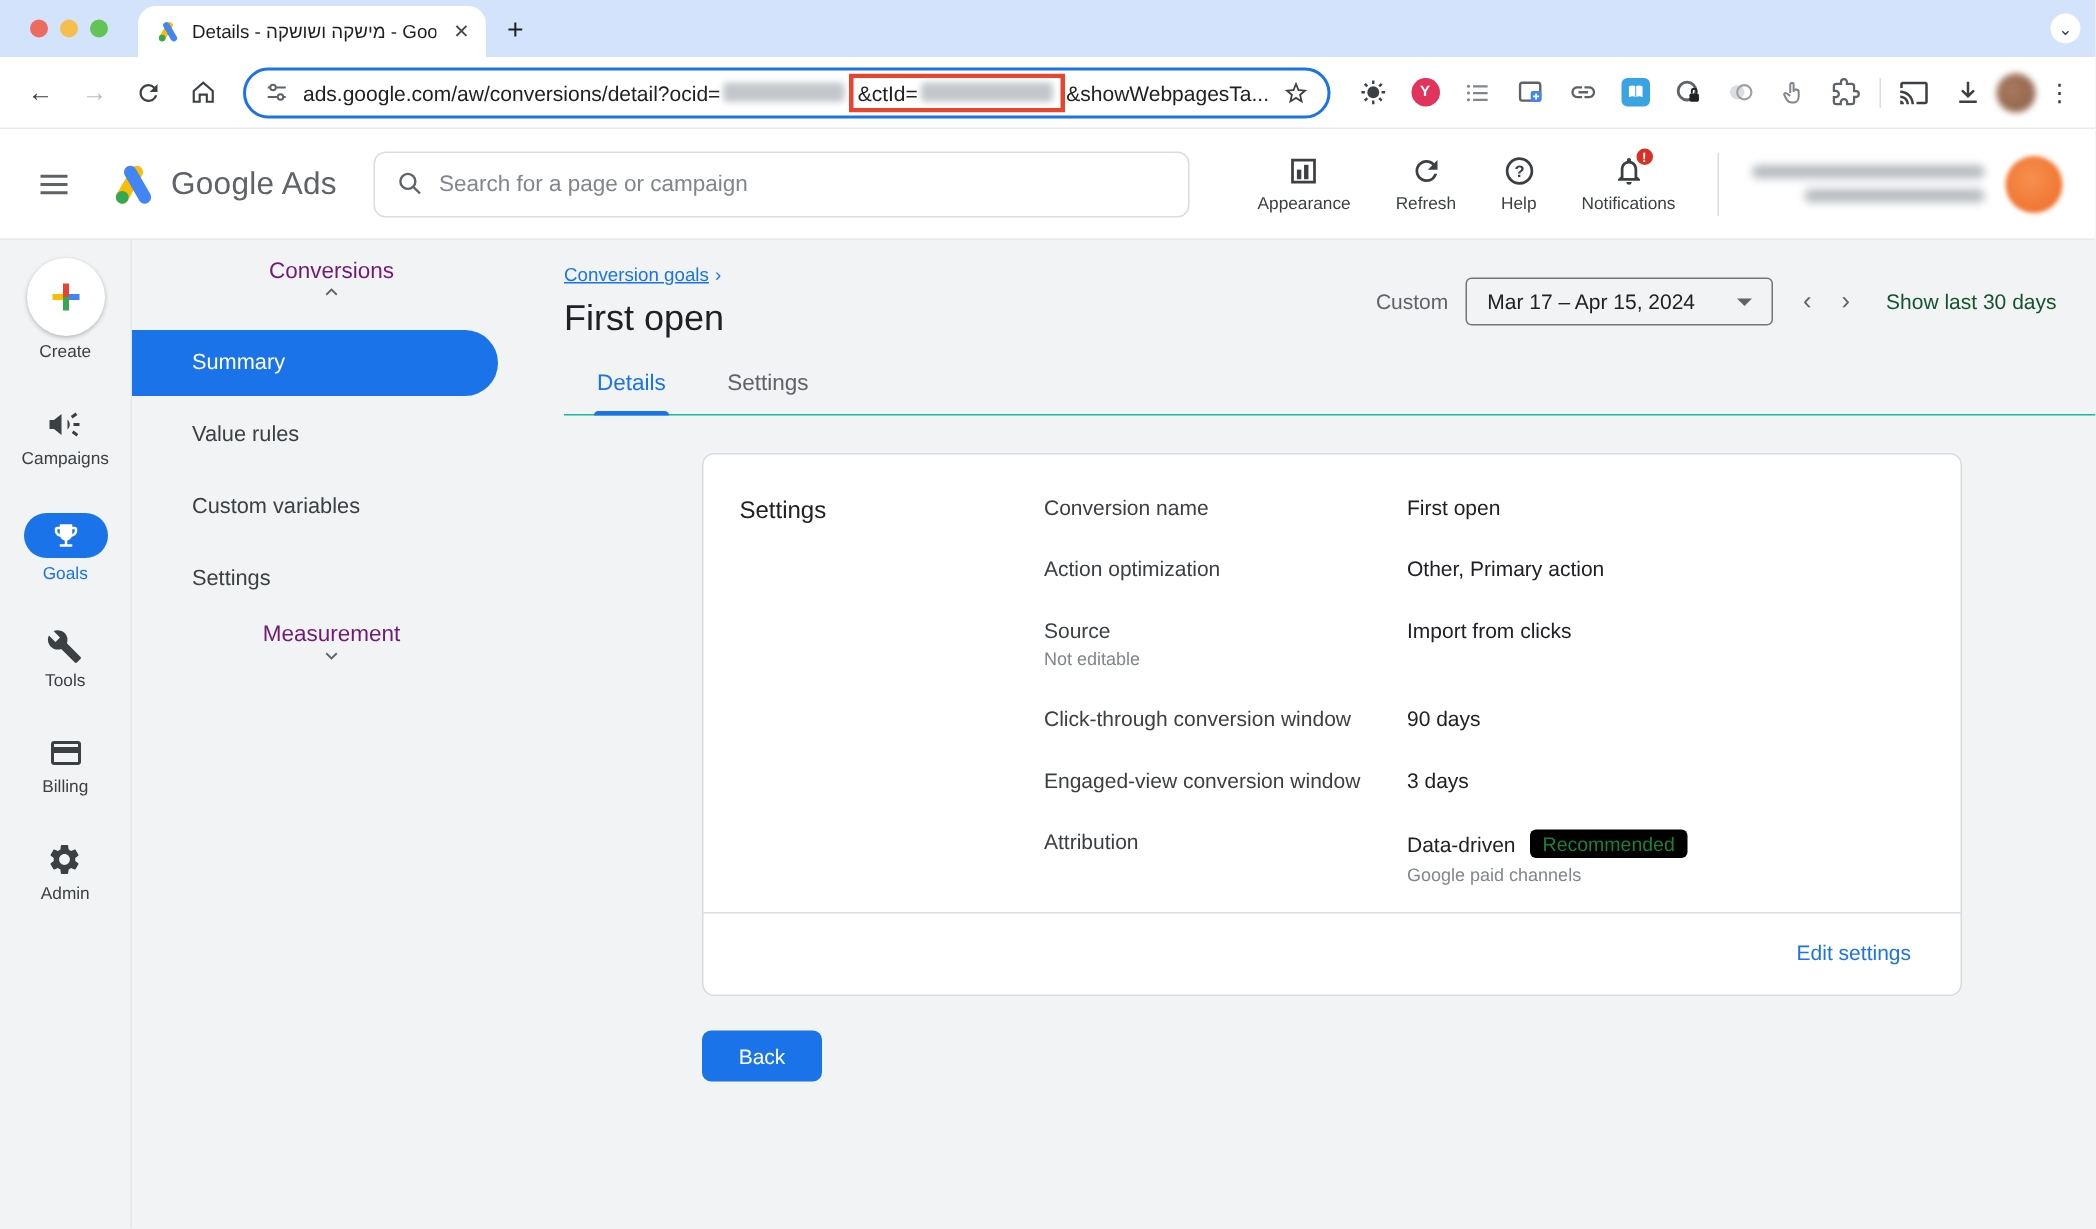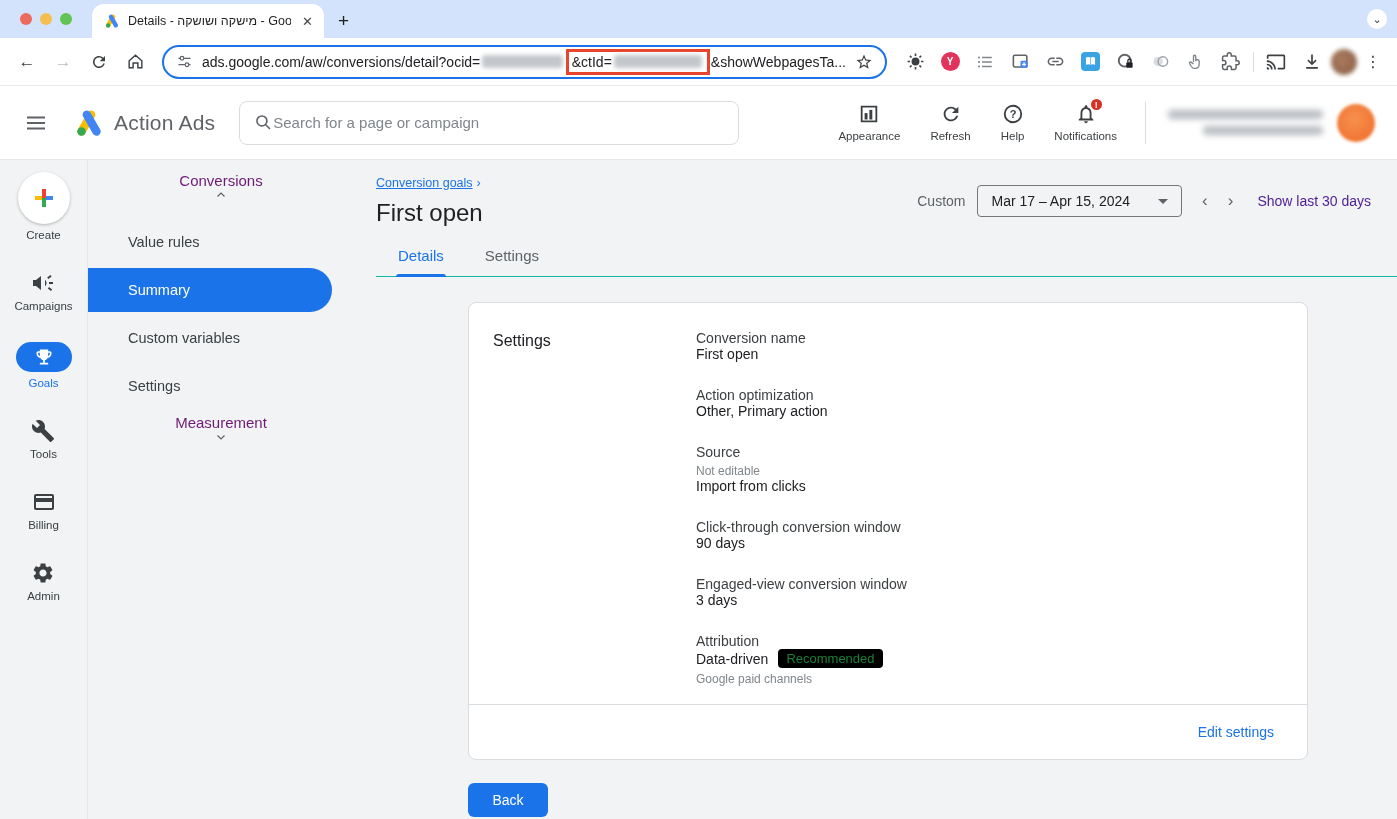--- a/index.html
+++ b/index.html
@@ -29,21 +29,21 @@
   .ext-ic { width:20px; height:20px; display:flex; align-items:center; justify-content:center; }
   .tool-sep { width:1px; height:20px; background:#dadce0; margin:0 3px; }
   .browser-avatar { width:26px; height:26px; border-radius:50%; background:radial-gradient(circle at 40% 40%, #a87a5e, #8a5f47); filter:blur(2px); }
   .kebab { font-size:16px; color:#3c4043; padding:0 6px; letter-spacing:0; }
 
   
   .app-header { height:74px; background:#fff; display:flex; align-items:center; padding:0 22px 0 24px; border-bottom:1px solid #e6e8ea; }
   .hamburger { margin-right:26px; }
   .brand { display:flex; align-items:center; gap:10px; }
   .brand-name { font-size:21px; color:#5f6368; letter-spacing:.2px; }
-  .searchbox { width:500px; height:44px; border:1px solid #dadce0; border-radius:8px; display:flex; align-items:center; padding:0 14px; margin-left:24px; background:#fff; }
+  .searchbox { width:544px; height:44px; border:1px solid #dadce0; border-radius:8px; display:flex; align-items:center; gap:10px; padding:0 14px; margin-left:24px; background:#fff; }
   .searchbox input { border:none; outline:none; flex:1; font-size:15px; font-family:inherit; color:#202124; background:transparent; }
   .searchbox input::placeholder { color:#80868b; }
   .hdr-actions { margin-left:auto; display:flex; align-items:center; gap:30px; }
   .hdr-action { display:flex; flex-direction:column; align-items:center; gap:5px; font-size:11.5px; color:#3c4043; }
   .bell-wrap { position:relative; }
   .noti-badge { position:absolute; top:-6px; right:-7px; width:15px; height:15px; background:#d93025; border:2px solid #fff; border-radius:50%; color:#fff; font-size:9px; font-weight:bold; display:flex; align-items:center; justify-content:center; }
   .hdr-sep { width:1px; height:42px; background:#dadce0; margin:0 22px 0 28px; }
   .account { display:flex; align-items:center; gap:14px; }
   .acct-lines { display:flex; flex-direction:column; align-items:flex-end; gap:7px; }
   .acct-line { height:9px; border-radius:4px; background:#b7bbc1; filter:blur(3px); }
@@ -65,32 +65,32 @@
 
   .main { flex:1; position:relative; padding:16px 0 0 16px; min-width:0; }
   .breadcrumb { font-size:12.5px; color:#1a73e8; display:flex; align-items:center; gap:4px; }
   .breadcrumb .bc-link { text-decoration:underline; cursor:pointer; }
   .date-controls { position:absolute; top:25px; right:26px; display:flex; align-items:center; }
   .mode-label { font-size:14px; color:#5f6368; margin-right:12px; }
   .date-dd { border:1px solid #747775; border-radius:4px; height:32px; display:flex; align-items:center; padding:0 13px; gap:28px; font-size:14px; color:#202124; }
   .caret-down { width:0; height:0; border-left:5px solid transparent; border-right:5px solid transparent; border-top:5.5px solid #5f6368; }
   .chev-btn { font-size:17px; color:#5f6368; padding:0 10px; }
   .chev-btn.first { margin-left:10px; }
-  .quick-link { color:#4c1d95; font-size:14px; font-weight:500; margin-left:14px; }
+  .quick-link { color:#14532d; font-size:14px; font-weight:500; margin-left:14px; }
   .page-title { font-size:24px; font-weight:400; color:#202124; margin-top:9px; }
   .tabs { display:flex; gap:37px; margin-top:13px; border-bottom:1px solid #14b8a6; padding-left:20px; }
   .tab-item { padding:7px 2px 12px; font-size:15px; color:#5f6368; position:relative; }
   .tab-item.active { color:#1a73e8; font-weight:500; }
   .tab-item.active::after { content:""; position:absolute; left:0; right:0; bottom:-1px; height:3px; background:#1a73e8; border-radius:3px 3px 0 0; }
 
   .card { margin:25px 89px 0 92px; background:#fff; border:1px solid #dadce0; border-radius:8px; }
   .card-body { display:flex; padding:27px 24px 10px 24px; }
   .card-heading { width:203px; font-size:16px; font-weight:500; color:#202124; padding-top:2px; }
   .rows { flex:1; }
-  .row { display:flex; margin-bottom:25px;flex-direction:column; }
+  .row { display:flex; margin-bottom:25px; }
   .row-labels { width:242px; }
   .row-label { font-size:14px; color:#3c4043; }
   .row-sub { font-size:12px; color:#80868b; margin-top:4px; }
   .row-values { flex:1; }
   .row-value { font-size:14px; color:#202124; display:flex; align-items:center; gap:10px; }
   .badge-rec { background:#000000; color:#188038; font-size:13px; padding:2px 8px; border-radius:4px; }
   .card-footer { border-top:1px solid #dadce0; padding:18px 33px; text-align:right; }
   .edit-link { color:#1a73e8; font-size:14px; font-weight:500; }
   .back-btn { margin:23px 0 0 92px; min-width:80px; height:34px; background:#1a73e8; color:#fff; border:none; border-radius:6px; font-size:14px; font-weight:500; font-family:inherit; padding:0 20px; }
 </style>
@@ -237,21 +237,21 @@
     <svg width="24" height="24" viewBox="0 0 24 24">
         <path stroke="#5f6368" stroke-width="2" d="M3 6.5h18M3 12h18M3 17.5h18"></path>
       </svg>
   </span>
   <div class="brand">
     <svg width="30" height="30" viewBox="0 0 24 24">
       <line x1="6" y1="18.8" x2="13.7" y2="5.4" stroke="#fbbc04" stroke-width="6.8" stroke-linecap="round"></line>
       <line x1="10.3" y1="5.4" x2="18" y2="18.8" stroke="#4285f4" stroke-width="6.8" stroke-linecap="round"></line>
       <circle cx="6" cy="18.8" r="3.4" fill="#34a853"></circle>
     </svg>
-    <span class="brand-name">Action Ads</span>
+    <span class="brand-name">Google Ads</span>
   </div>
   <div class="searchbox">
     <svg width="19" height="19" viewBox="0 0 24 24">
       <circle cx="10" cy="10" r="6.3" fill="none" stroke="#5f6368" stroke-width="2"></circle>
         <path d="M14.8 14.8l5.4 5.4" stroke="#5f6368" stroke-width="2"></path>
     </svg>
     <input type="text" placeholder="Search for a page or campaign" style="">
   </div>
 
   <div class="hdr-actions">
@@ -345,22 +345,22 @@
     </div>
   </div>
 
   <div class="sidenav">
     <div class="sn-header">
       <span>Conversions</span>
       <svg width="12" height="12" viewBox="0 0 24 24">
           <path fill="none" stroke="#5f6368" stroke-width="2.4" d="M5 15l7-7 7 7"></path>
         </svg>
     </div>
+    <div class="sn-item active">Summary</div>
     <div class="sn-item">Value rules</div>
-    <div class="sn-item active">Summary</div>
     <div class="sn-item">Custom variables</div>
     <div class="sn-item">Settings</div>
     <div class="sn-header" style="margin-top:6px">
       <span>Measurement</span>
       <svg width="12" height="12" viewBox="0 0 24 24">
           <path fill="none" stroke="#5f6368" stroke-width="2.4" d="M5 9l7 7 7-7"></path>
         </svg>
     </div>
   </div>
 

